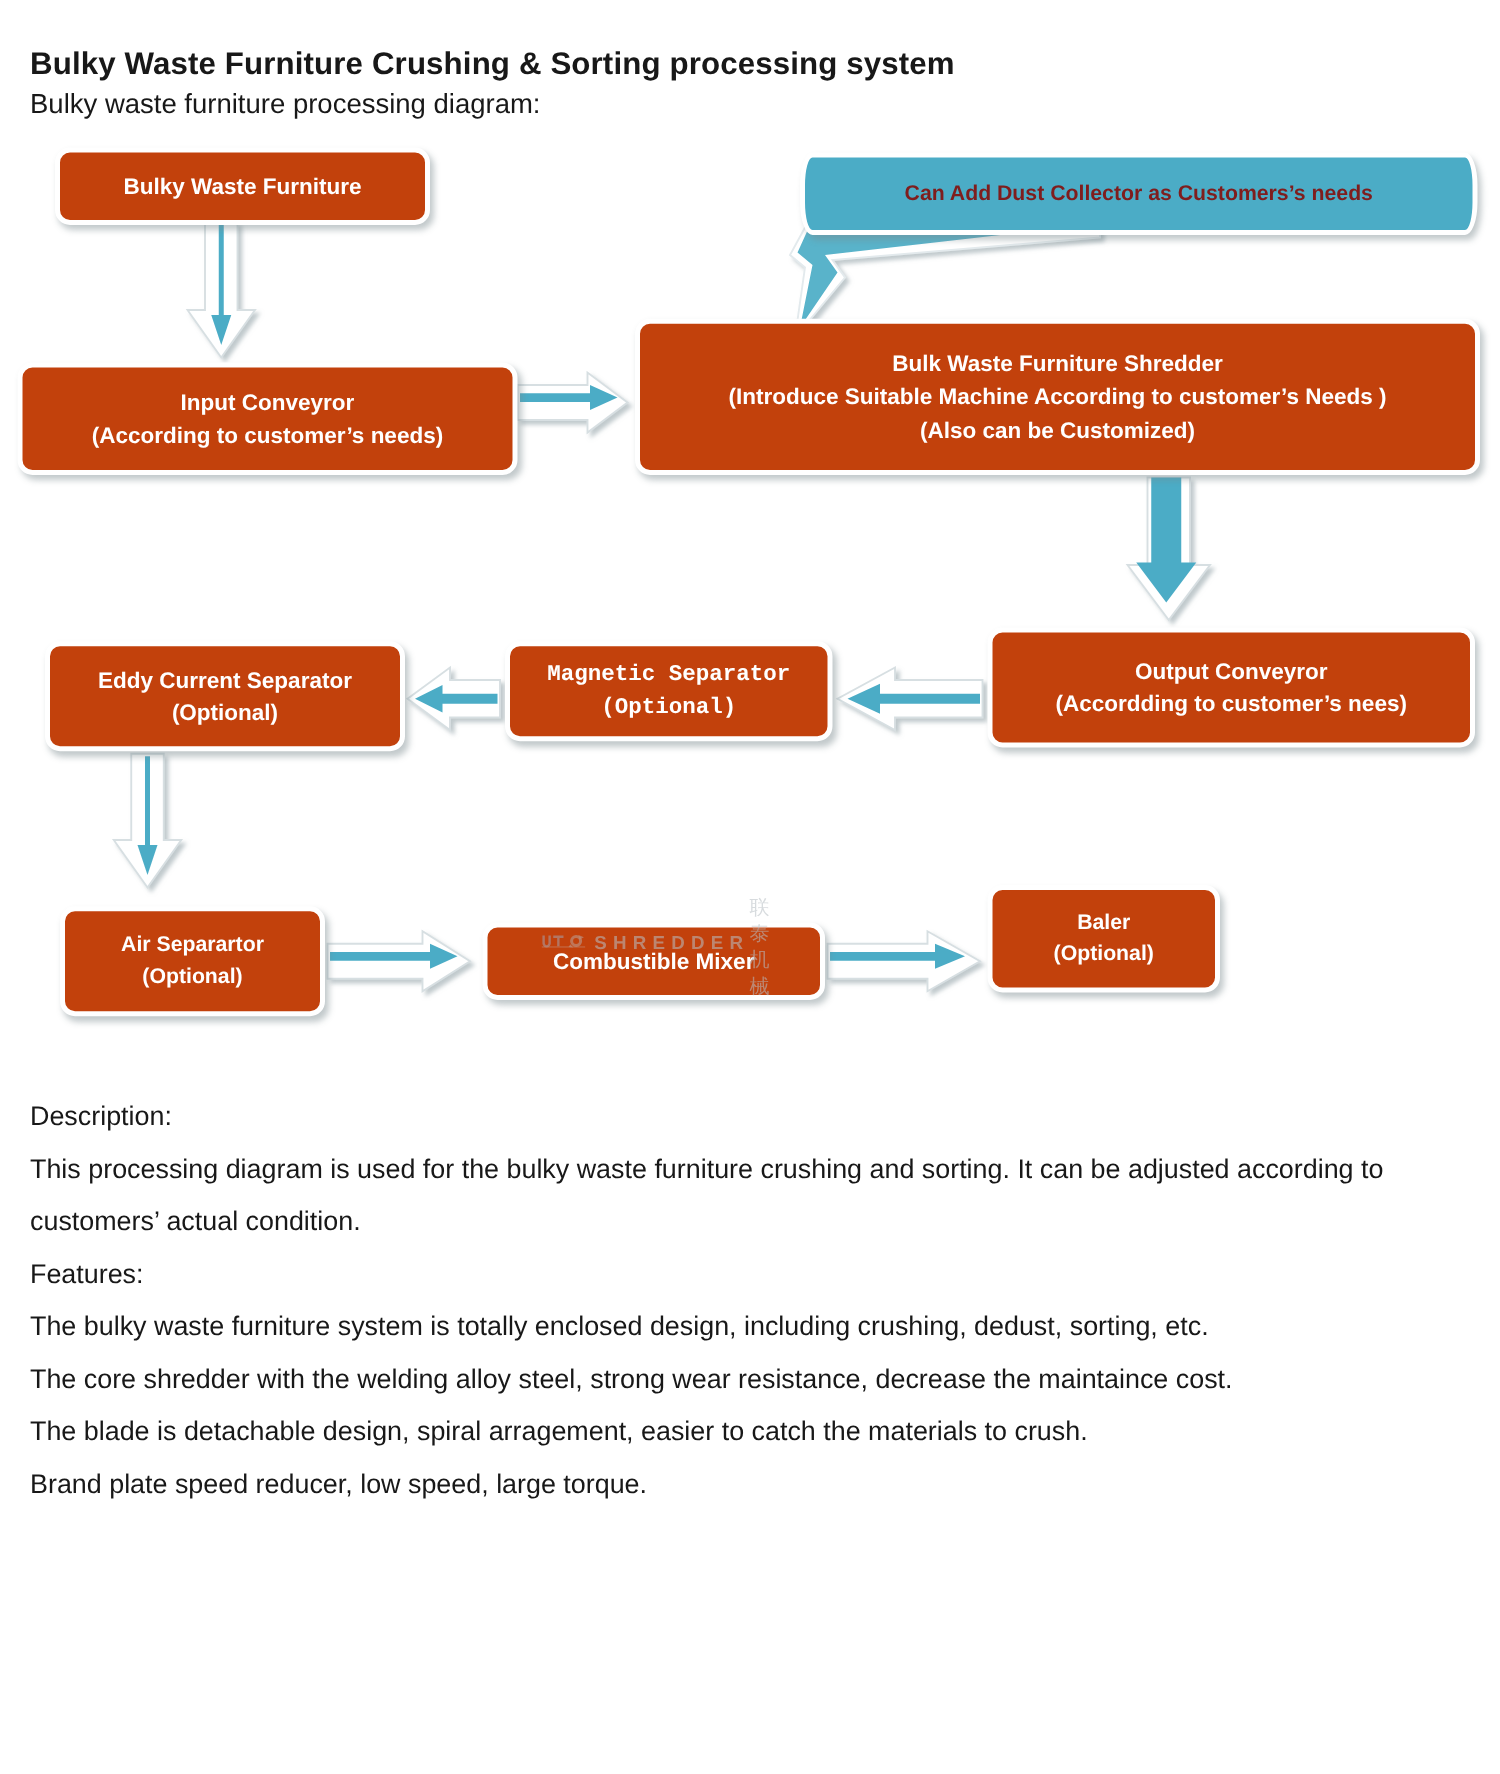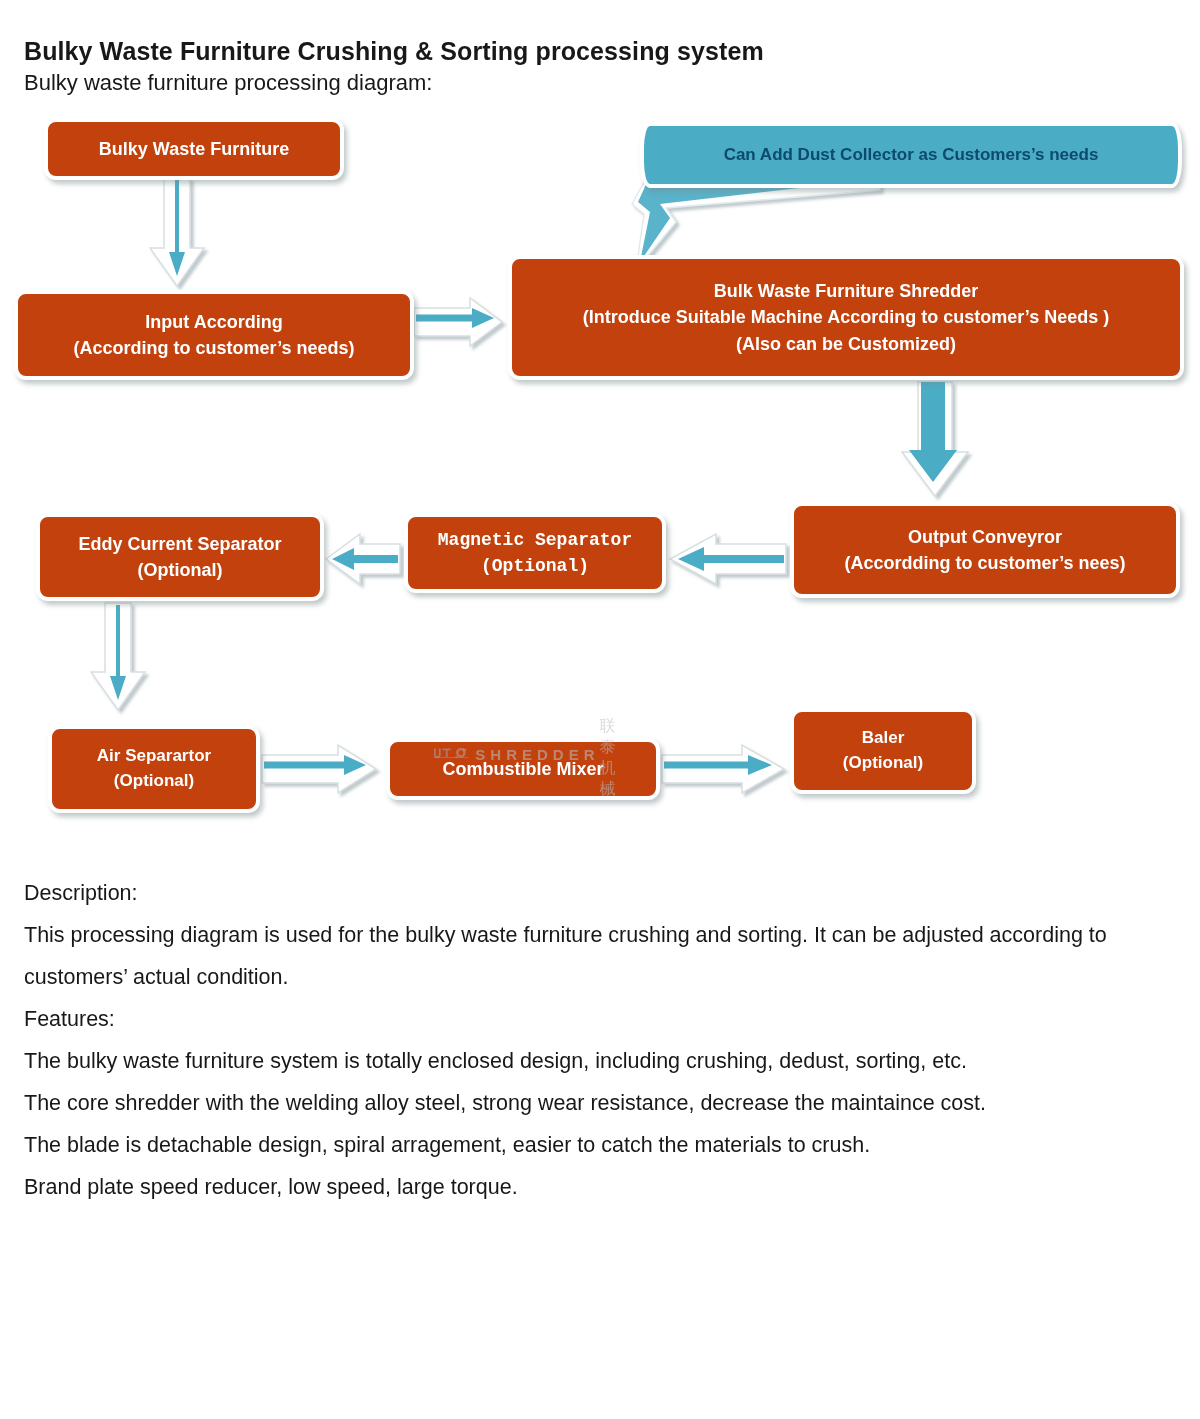--- a/index.html
+++ b/index.html
@@ -87,21 +87,21 @@
     top: 22px;
     width: 542px;
     height: 66px;
     background: #4BACC6;
     border: 4px solid #ffffff;
     border-radius: 10px / 26px;
     box-shadow: 3px 4px 5px rgba(120,135,140,0.45);
     display: flex;
     align-items: center;
     justify-content: center;
-    color: #0c4a6e;
+    color: #7f1d1d;
     font-weight: bold;
     font-size: 17px;
     white-space: nowrap;
     z-index: 4;
   }
   #callout-tail {
     position: absolute;
     left: 630px;
     top: 78px;
     width: 260px;
@@ -231,21 +231,21 @@
 
   <div id="callout-dust-collector">
     <span>Can Add Dust Collector as Customers’s needs</span>
   </div>
 
   <div class="node sz18" id="node-bulky-waste-furniture">
     <span class="ln">Bulky Waste Furniture</span>
   </div>
 
   <div class="node sz18" id="node-input-conveyor">
-    <span class="ln">Input According</span>
+    <span class="ln">Input Conveyror</span>
     <span class="ln">(According to customer’s needs)</span>
   </div>
 
   <div class="node sz18" id="node-output-conveyor">
     <span class="ln">Output Conveyror</span>
     <span class="ln">(Accordding to customer’s nees)</span>
   </div>
 
   <div class="node sz18" id="node-shredder">
     <span class="ln">Bulk Waste Furniture Shredder</span>

